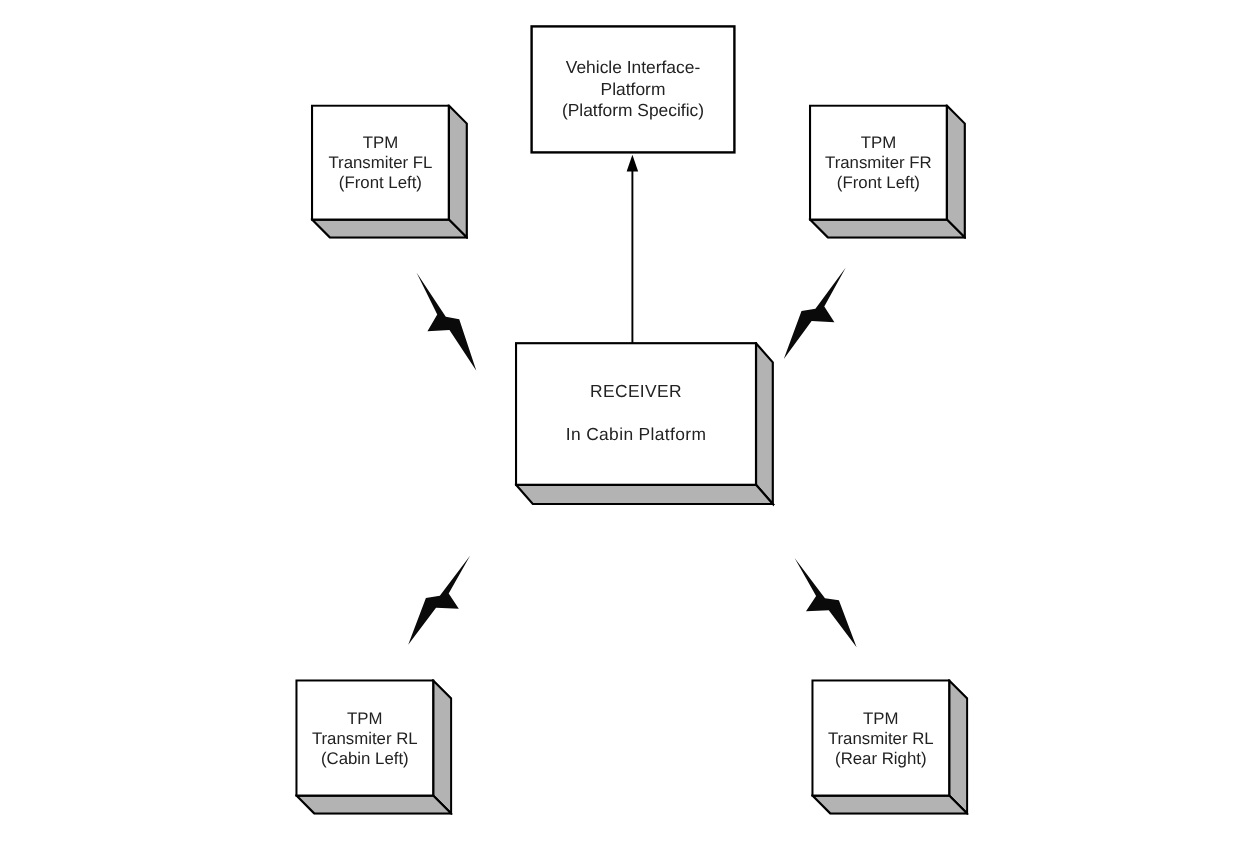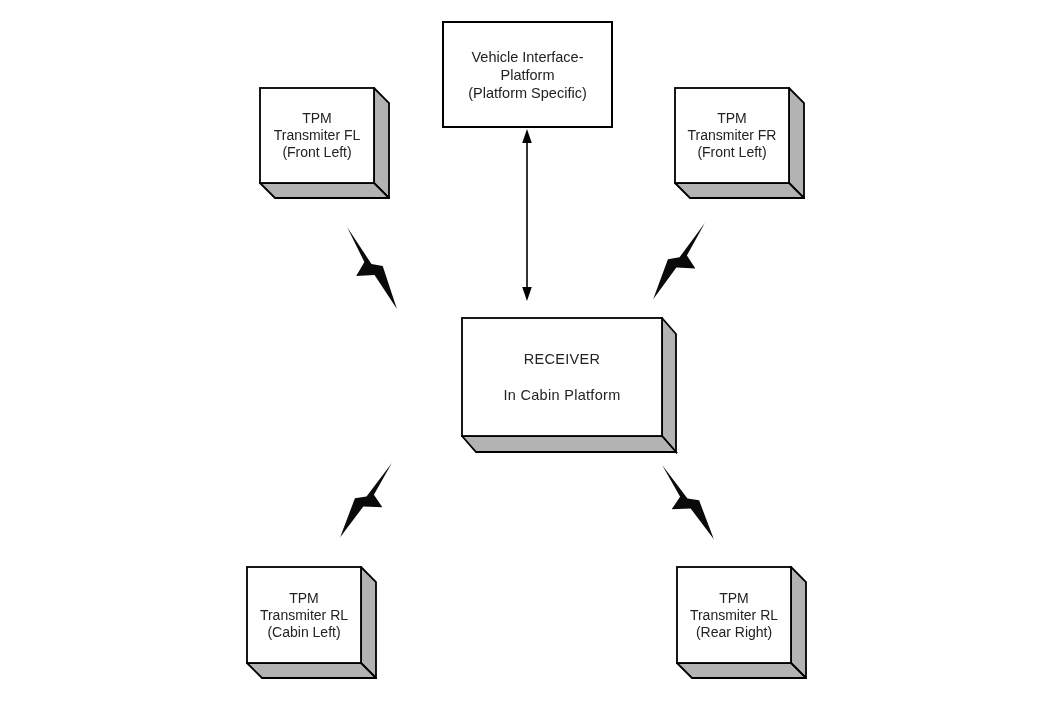--- a/index.html
+++ b/index.html
@@ -40,21 +40,21 @@
   </div>
 
   <div class="arrow" style="left:518px;top:129px;">
     <svg width="18" height="172" viewBox="0 0 18 172">
       <line x1="9" y1="6" x2="9" y2="166" stroke="#000" stroke-width="1.6"></line>
       <polygon points="9,0 4.2,14 13.8,14" fill="#000"></polygon>
       <polygon points="9,172 4.2,158 13.8,158" fill="#000"></polygon>
     </svg>
   </div>
 
-  <div class="node box3d" style="left:430px;top:318px;width:200px;height:118px;margin-left:32px;">
+  <div class="node box3d" style="left:430px;top:286px;width:200px;height:118px;">
     <svg class="shape" width="217" height="137" viewBox="0 0 217 137">
       <polygon points="201,1 215,17 215,135 201,119" fill="#b3b3b3" stroke="#000" stroke-width="1.8"></polygon>
       <polygon points="1,119 15,135 215,135 201,119" fill="#b3b3b3" stroke="#000" stroke-width="1.8"></polygon>
       <rect x="1" y="1" width="200" height="118" fill="#fff" stroke="#000" stroke-width="1.8"></rect>
     </svg>
     <div class="label receiver-label">
       <div>RECEIVER</div>
       <div>In Cabin Platform</div>
     </div>
   </div>

